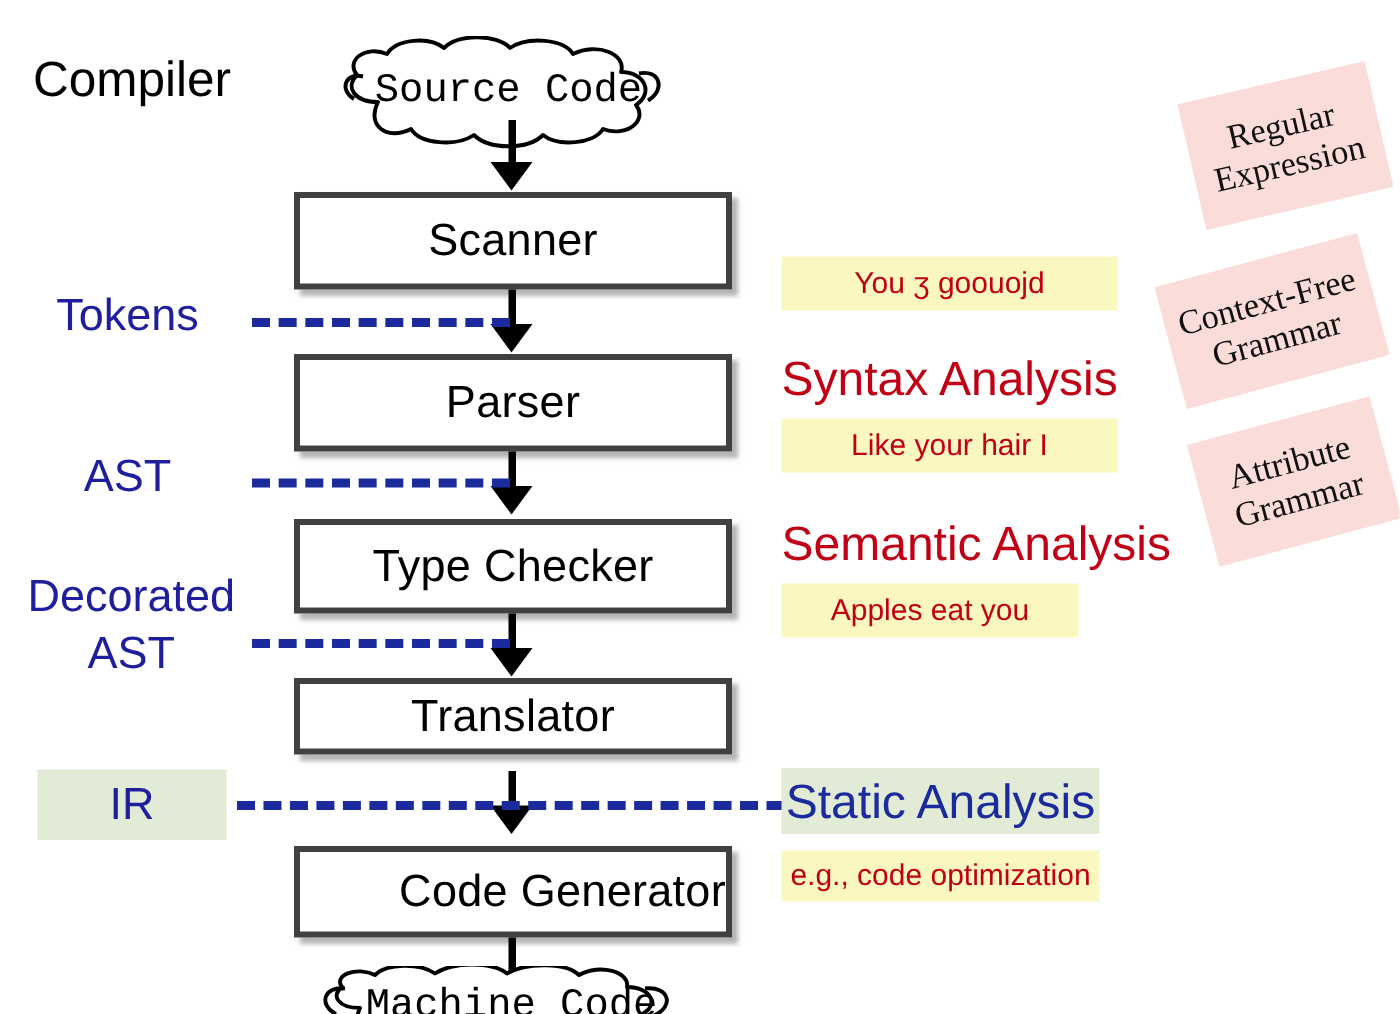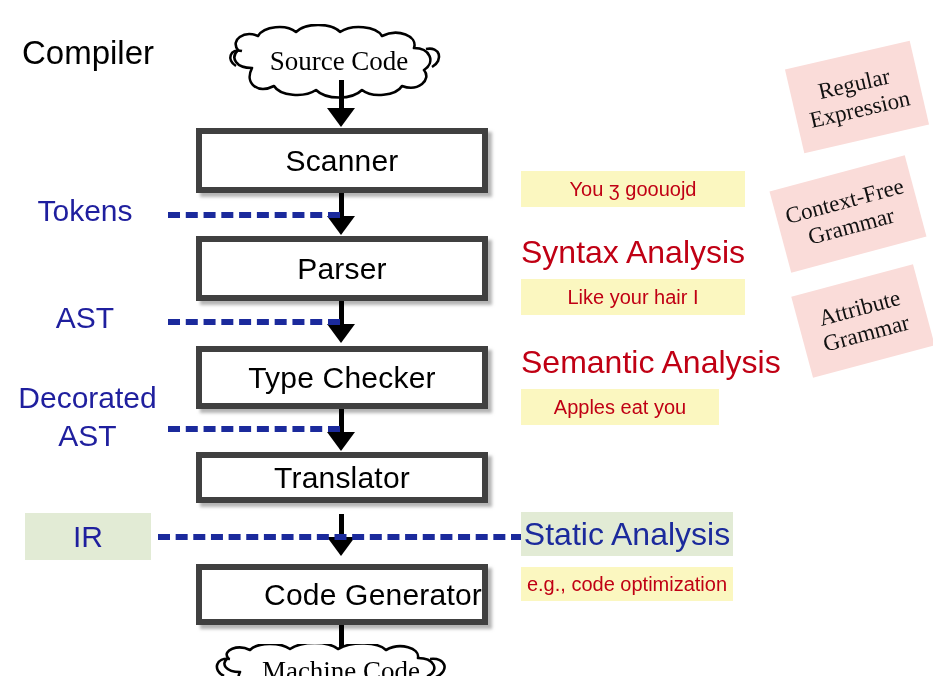--- a/index.html
+++ b/index.html
@@ -32,21 +32,21 @@
     font-family: "Liberation Sans", sans-serif;
     white-space: nowrap;
   }
 
   
   .stage-box {
     position: absolute;
     left: 196px;
     width: 292px;
     box-sizing: border-box;
-    border: 6px solid #404040;
+    border: 4px solid #404040;
     background: #ffffff;
     box-shadow: 4px 4px 3px rgba(120,120,120,0.55);
     display: flex;
     align-items: center;
     justify-content: center;
     font-size: 30px;
     color: #000000;
     letter-spacing: 0.2px;
   }
 
@@ -81,21 +81,21 @@
     border-right: 14px solid transparent;
     border-top: 19px solid #000000;
   }
 
   
   .cloud {
     position: absolute;
   }
   .cloud-text {
     position: absolute;
-    font-family: Liberation Serif, serif;
+    font-family: Liberation Mono, monospace;
     font-size: 27px;
     color: #000000;
     white-space: nowrap;
     text-align: center;
   }
 
   
   .phase {
     position: absolute;
     left: 521px;

